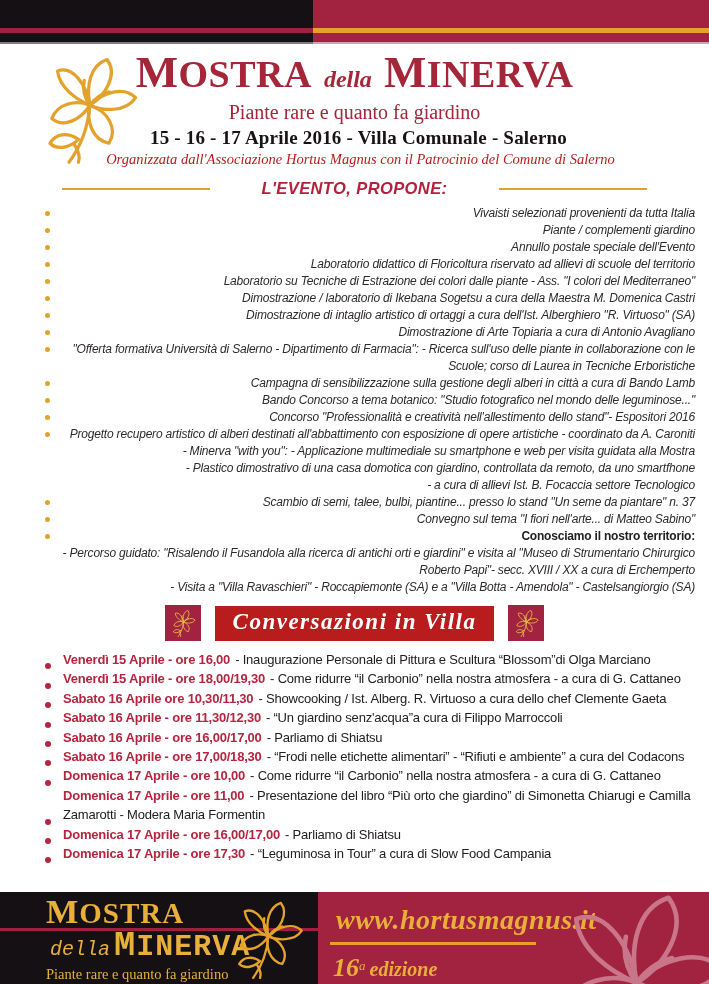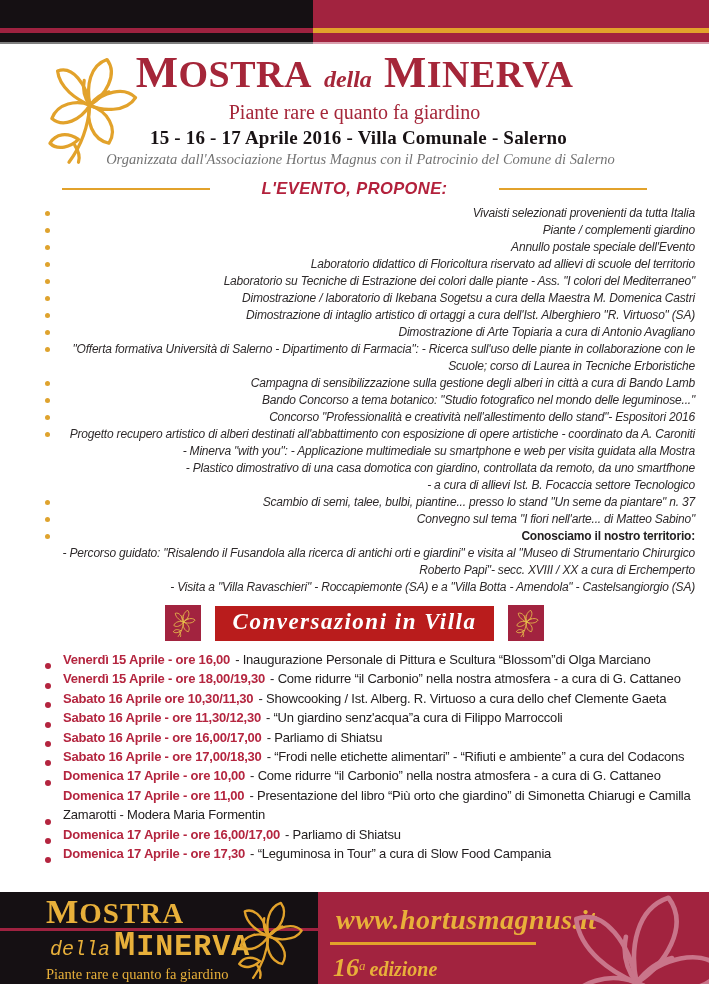--- a/index.html
+++ b/index.html
@@ -39,21 +39,21 @@
   .title .della{font-style:italic;font-weight:bold;font-size:24px;letter-spacing:0;margin:0 2px;}
   .subtitle{
     font-family:"Liberation Serif",serif;color:#a52639;
     font-size:20px;line-height:22px;
   }
   .dateline{
     font-family:"Liberation Serif",serif;color:#181214;font-weight:bold;
     font-size:19px;line-height:24px;margin-top:3px;letter-spacing:.2px;margin-left:8px;
   }
   .organizer{
-    font-family:"Liberation Serif",serif;font-style:italic;color:#737373;
+    font-family:"Liberation Serif",serif;font-style:italic;color:#b91c1c;
     font-size:14.5px;line-height:19px;padding-left:12px;
   }
 
   
   .sechead{display:flex;align-items:center;margin:10px 62px 0 62px;gap:40px;}
   .sechead .rule{flex:1;height:2px;background:#e2a22b;}
   .sechead .label{
     color:#b3213c;font-weight:bold;font-style:italic;
     font-size:16.5px;letter-spacing:.4px;margin:0 12px;white-space:nowrap;
   }

